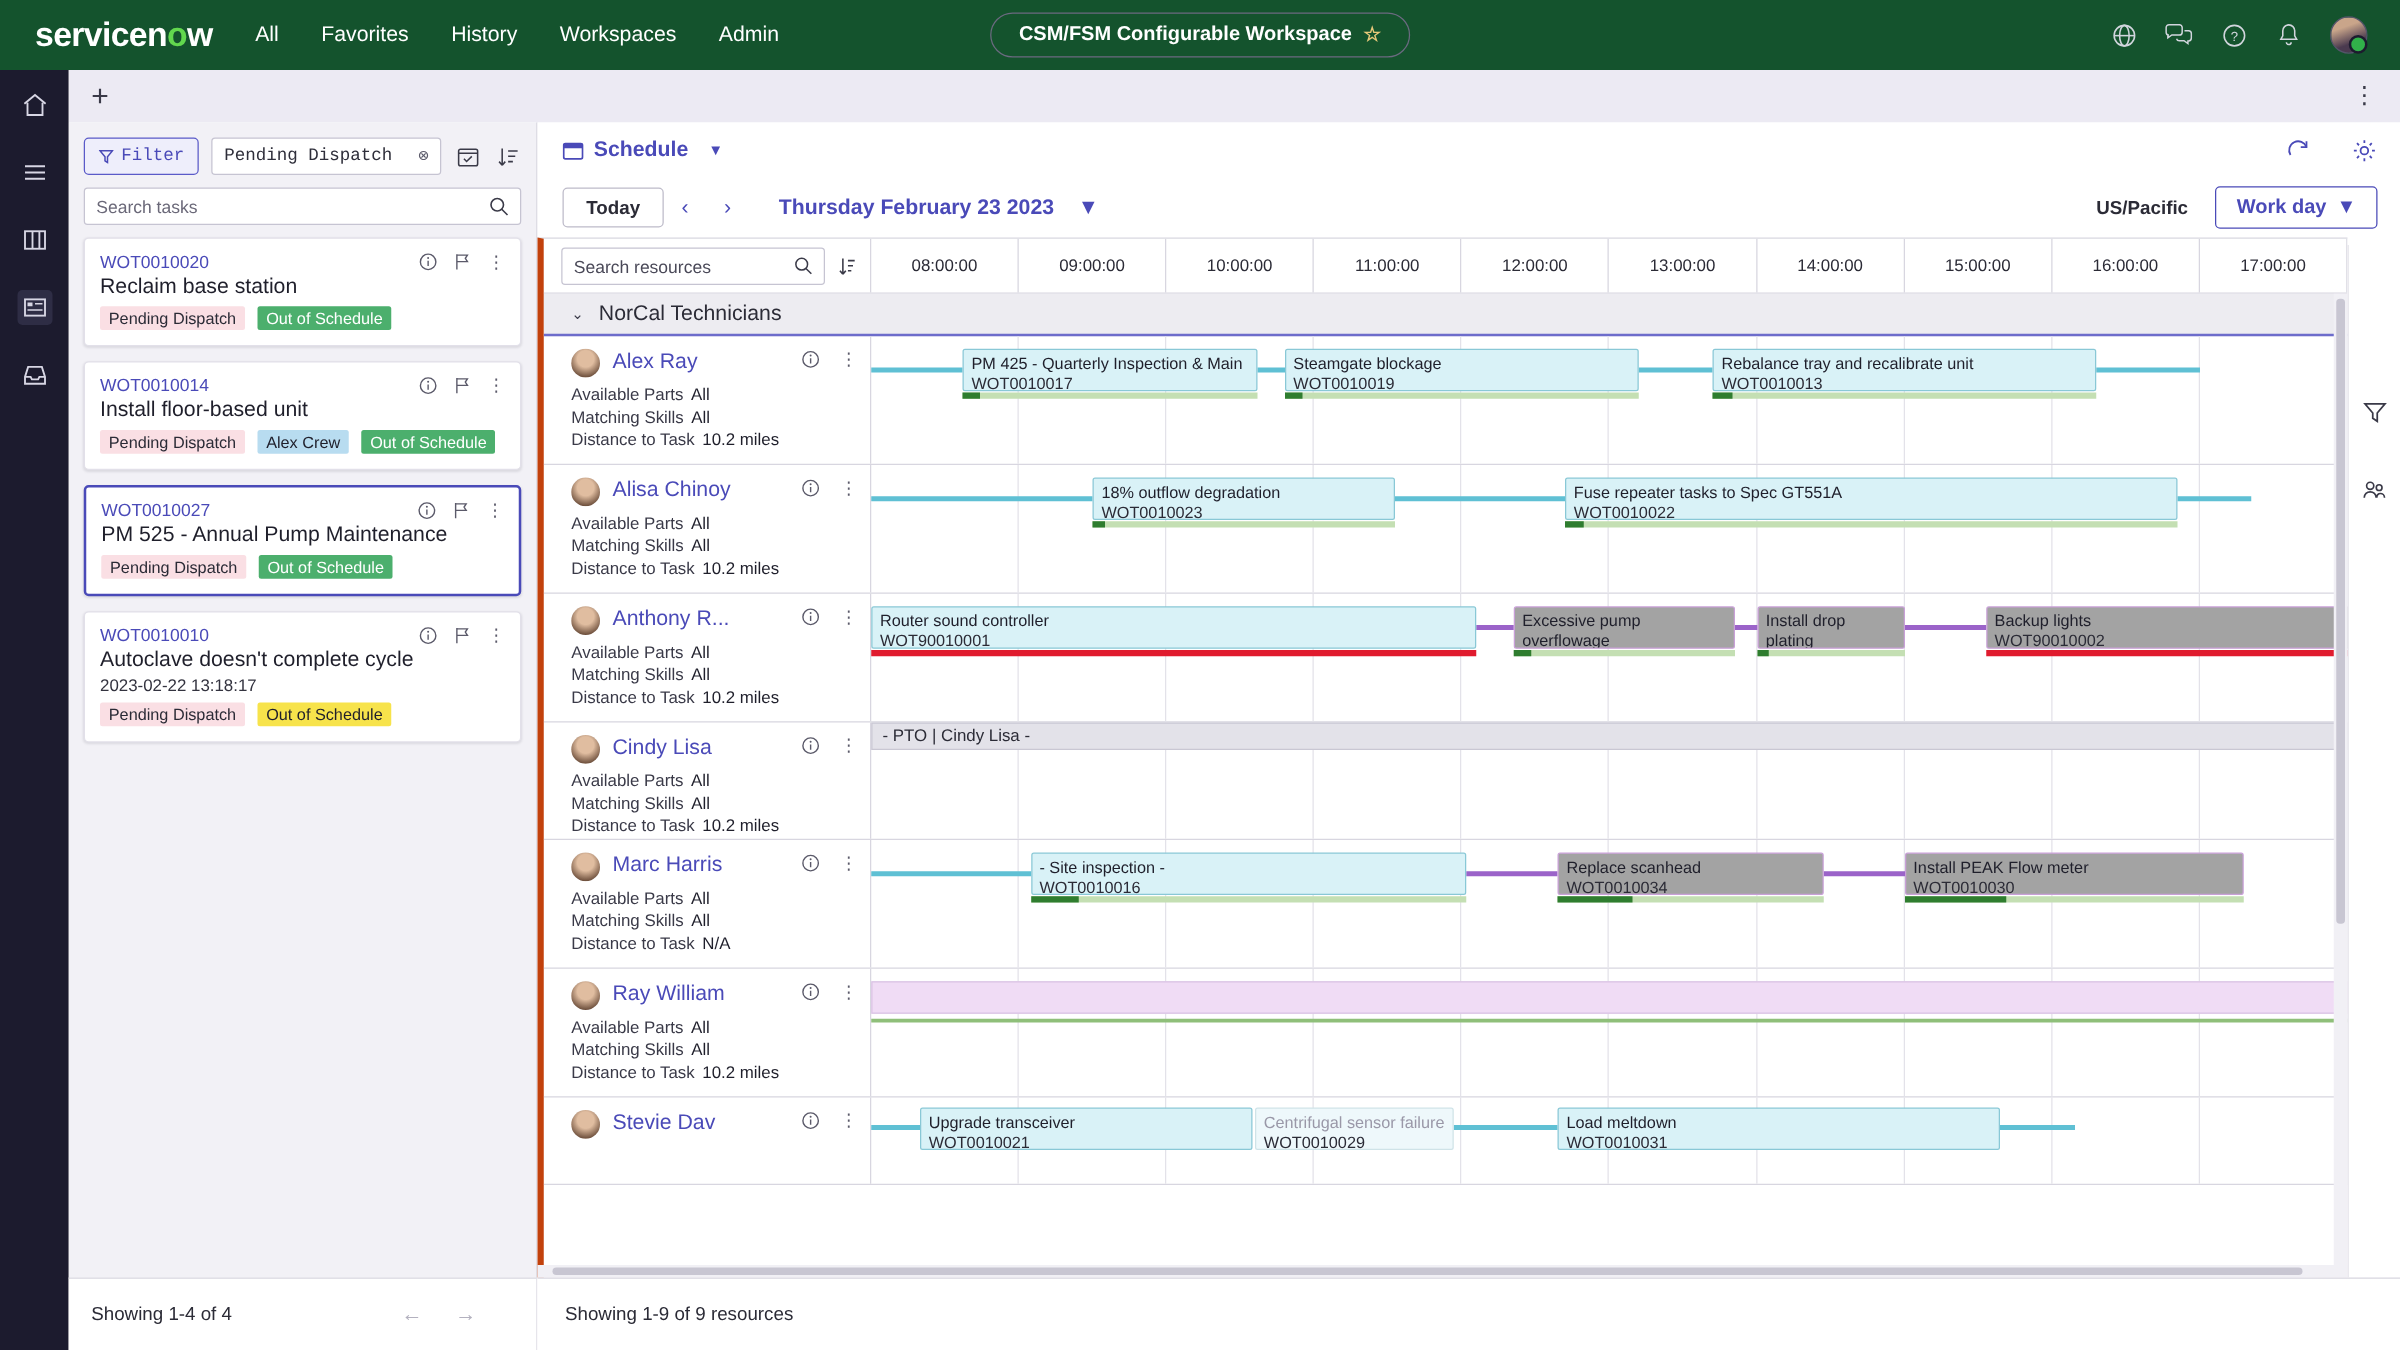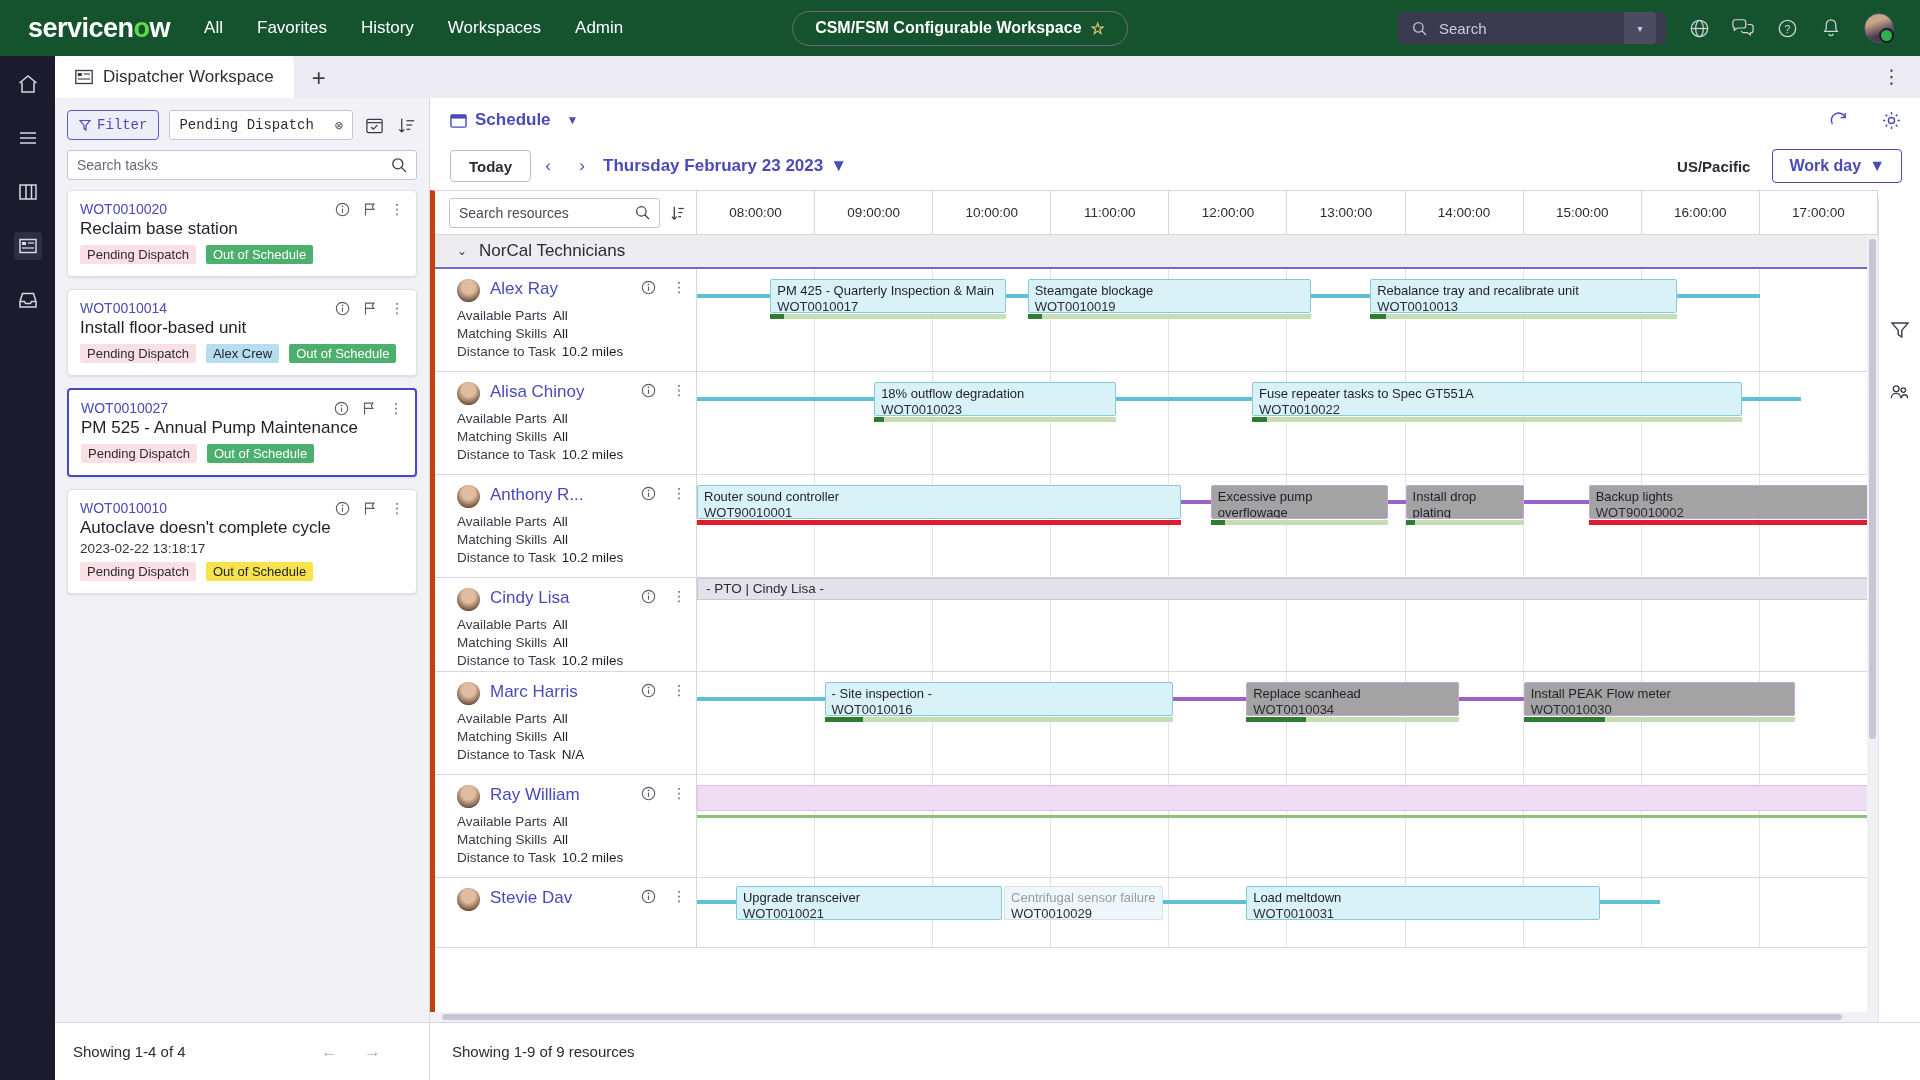--- a/index.html
+++ b/index.html
@@ -114,21 +114,21 @@
   #main { position:absolute; left:430px; top:98px; right:0; bottom:0; background:#fff; }
   .sched-header { height:44px; display:flex; align-items:center; padding:0 18px 0 20px; }
   .sched-title { color:#4a4ab8; font-size:17px; font-weight:700; display:flex; align-items:center; gap:8px;}
   .sched-caret { color:#4a4ab8; font-size:12px; margin-left:16px;}
   .sched-header .right { margin-left:auto; display:flex; gap:32px; color:#4a4ab8;}
 
   .date-row { height:48px; display:flex; align-items:center; padding:0 18px 0 20px; }
   .today-btn { border:1px solid #bdbbc9; border-radius:4px; height:32px; padding:0 18px;
     font-size:15px; font-weight:700; color:#2b2b36; background:#fff; display:flex;align-items:center;}
   .arrow { width:34px; height:32px; display:flex;align-items:center;justify-content:center; color:#4a4ab8; font-size:17px;}
-  .date-label { color:#4a4ab8; font-size:17px; font-weight:700; margin-left:4px; display:flex; align-items:center; gap:7px;}
+  .date-label { color:#4a4ab8; font-size:17px; font-weight:700; margin-left:24px; display:flex; align-items:center; gap:19px;}
   .tz { margin-left:auto; font-size:15px; color:#2b2b36; font-weight:700;}
   .workday-btn { margin-left:22px; border:1px solid #4a4ab8; border-radius:4px; height:34px; padding:0 16px;
     color:#4a4ab8; font-size:16px; font-weight:700; display:flex; align-items:center; gap:8px;}
 
   .grid-wrap { position:absolute; left:0; right:42px; top:92px; bottom:58px; border-top:1px solid #d8d6e0;
     border-left:5px solid #c2410c; overflow:hidden; }
   .time-header { height:44px; display:flex; border-bottom:1px solid #d8d6e0; background:#fff;}
   .res-search-cell { width:262px; min-width:262px; display:flex; align-items:center; gap:8px; padding:0 10px 0 14px;
     border-right:1px solid #d8d6e0;}
   .res-search {
@@ -206,30 +206,20 @@
     <span>Workspaces</span>
     <span>Admin</span>
   </div>
 
   <div class="ws-pill">
     <span>CSM/FSM Configurable Workspace</span>
     <span class="star">☆</span>
   </div>
 
   <div class="right-tools">
-    <div class="searchbox">
-      <span class="ic">
-        <svg width="15" height="15" viewBox="0 0 16 16">
-            <circle cx="6.8" cy="6.8" r="5" fill="none" stroke="#cfcede" stroke-width="1.4"></circle>
-            <line x1="10.4" y1="10.4" x2="15" y2="15" stroke="#cfcede" stroke-width="1.4"></line>
-          </svg>
-      </span>
-      <span>Search</span>
-      <span class="caret">▾</span>
-    </div>
     <span class="ic">
       <svg width="21" height="21" viewBox="0 0 22 22">
           <circle cx="11" cy="11" r="8.6" fill="none" stroke="#e2e1ec" stroke-width="1.3"></circle>
           <ellipse cx="11" cy="11" rx="4" ry="8.6" fill="none" stroke="#e2e1ec" stroke-width="1.3"></ellipse>
           <line x1="2.4" y1="11" x2="19.6" y2="11" stroke="#e2e1ec" stroke-width="1.3"></line>
         </svg>
     </span>
     <span class="ic">
       <svg width="23" height="20" viewBox="0 0 24 20">
           <path d="M1 3.5a2.5 2.5 0 012.5-2.5h9A2.5 2.5 0 0115 3.5v4A2.5 2.5 0 0112.5 10H6l-3.5 2.5V10H3.5A2.5 2.5 0 011 7.5z" fill="none" stroke="#e2e1ec" stroke-width="1.3"></path>
@@ -284,31 +274,20 @@
   </span>
   <span class="rail-ic">
     <svg width="22" height="22" viewBox="0 0 22 22">
         <path d="M3 12.5L5.5 4.5h11L19 12.5V18H3z" fill="none" stroke="#d7d6e4" stroke-width="1.5"></path>
         <path d="M3 12.5h4.5l1 2h5l1-2H19" fill="none" stroke="#d7d6e4" stroke-width="1.5"></path>
       </svg>
   </span>
 </div>
 
 <div id="tabstrip">
-  <div class="tab">
-    <span>
-      <svg width="18" height="16" viewBox="0 0 18 16">
-          <rect x="0.8" y="1.5" width="16.4" height="13" fill="none" stroke="#3a3a48" stroke-width="1.3"></rect>
-          <rect x="2.8" y="4" width="4" height="3" fill="#3a3a48"></rect>
-          <line x1="8.5" y1="5" x2="15" y2="5" stroke="#3a3a48" stroke-width="1.1"></line>
-          <line x1="2.8" y1="10" x2="15" y2="10" stroke="#3a3a48" stroke-width="1.1"></line>
-        </svg>
-    </span>
-    <span>Dispatcher Workspace</span>
-  </div>
   <span class="tab-plus">+</span>
   <span class="tab-dots">⋮</span>
 </div>
 
 <div id="leftpanel">
   <div class="lp-toolbar">
     <div class="filter-btn">
       <span>
         <svg width="12" height="12" viewBox="0 0 12 12">
             <path d="M1 1.5h10L7 6.4V11L5 9.6V6.4z" fill="none" stroke="#4a4ab8" stroke-width="1.2"></path>

